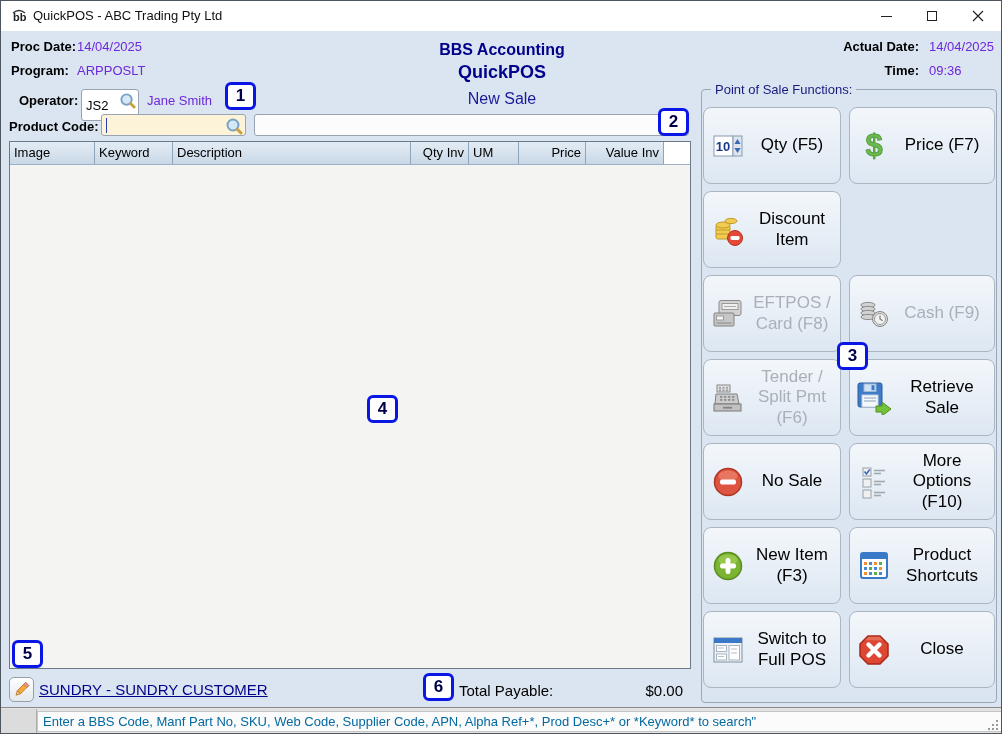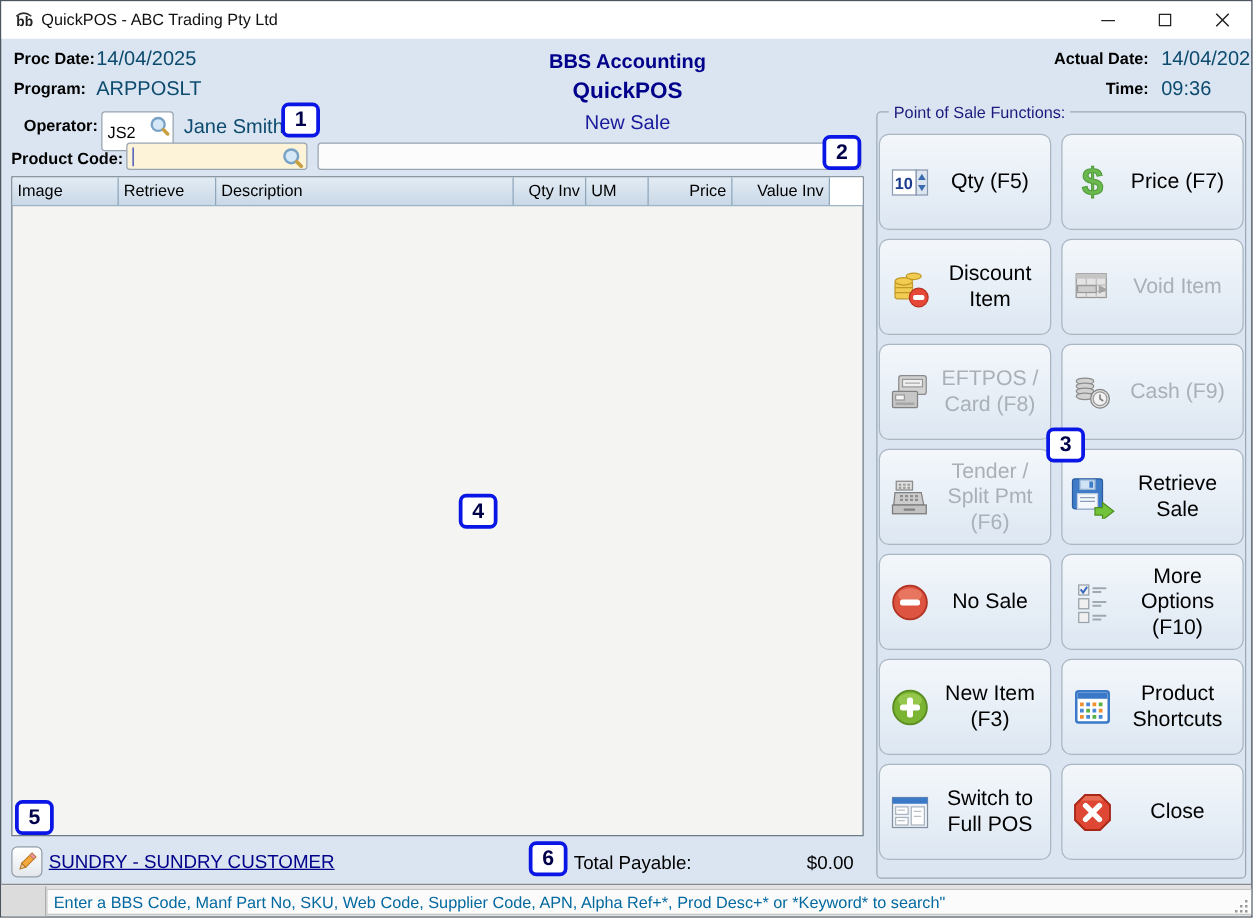--- a/index.html
+++ b/index.html
@@ -12,21 +12,21 @@
   
   .titlebar { position:absolute; left:0; top:0; width:100%; height:30px; background:#ffffff; }
   .app-icon { position:absolute; left:9px; top:6px; width:18px; height:18px; }
   .title-text { position:absolute; left:32px; top:0; line-height:30px; font-size:13px; color:#111; }
   .win-controls { position:absolute; right:0; top:0; height:30px; display:flex; }
   .win-btn { width:46px; height:30px; display:flex; align-items:center; justify-content:center; }
   .min-glyph { width:11px; height:0; border-top:1px solid #222; }
   .max-glyph { width:10px; height:10px; border:1px solid #222; }
   
   .lbl { position:absolute; font-size:13px; color:#000; font-weight:bold; white-space:nowrap; }
-  .val { position:absolute; font-size:16px; color:#0c4a6e; white-space:nowrap; }
+  .val { position:absolute; font-size:13px; color:#6d28d9; white-space:nowrap; }
   .headings { position:absolute; left:0; top:36px; width:1002px; text-align:center; pointer-events:none; }
   .h1 { font-size:16px; font-weight:bold; color:#00008b; line-height:25px; }
   .h2 { font-size:18px; font-weight:bold; color:#00008b; line-height:20px; }
   .h3 { font-size:16px; color:#1a1a9c; margin-top:8px; line-height:18px; }
   
   .field { position:absolute; border:1px solid #98a4b2; border-radius:3px; background:#fff; }
   .field input { border:none; outline:none; background:transparent; font-family:"Liberation Sans",sans-serif; font-size:13px; width:100%; height:100%; padding:1px 4px; }
   .mag { position:absolute; right:2px; top:2px; }
   .operator-field { left:80px; top:88px; width:58px; height:32px; }
   .operator-field input { padding-right:18px; }
@@ -127,21 +127,21 @@
       <line x1="12.5" y1="12.5" x2="16" y2="16" stroke="#c8a040" stroke-width="3" stroke-linecap="round"></line>
     </svg>
   </div>
   <div class="field pdesc-field">
     <input type="text" readonly="" value="" style="">
   </div>
 
   <div class="grid">
     <div class="grid-header">
       <div class="gh-cell c-image">Image</div>
-      <div class="gh-cell c-product">Retrieve</div>
+      <div class="gh-cell c-product">Keyword</div>
       <div class="gh-cell c-desc">Description</div>
       <div class="gh-cell c-qtyinv gh-right">Qty Inv</div>
       <div class="gh-cell c-um">UM</div>
       <div class="gh-cell c-price gh-right">Price</div>
       <div class="gh-cell c-valinv gh-right">Value Inv</div>
       <div class="gh-cell gh-blank"></div>
     </div>
     <div></div>
   </div>
 
@@ -193,35 +193,20 @@
           <line x1="4" y1="21" x2="18" y2="21"></line>
           <ellipse cx="19" cy="8" rx="6" ry="2.6"></ellipse>
         </g>
         <circle cx="23" cy="25" r="7.5" fill="#e64838" stroke="#b83020"></circle>
         <rect x="18.5" y="23" width="9" height="4" rx="1.4" fill="#fff"></rect>
       </svg>
     </span>
     <span class="btn-label">Discount Item</span>
   </div>
 
-  <div class="pos-btn col2 row2 disabled">
-    <span class="ico">
-      <svg width="32" height="30" viewBox="0 0 32 30">
-        <rect x="3" y="4" width="24" height="19" fill="#e4e4e4" stroke="#969696"></rect>
-        <rect x="3" y="4" width="24" height="4" fill="#c6c6c6"></rect>
-        <line x1="3" y1="13" x2="27" y2="13" stroke="#bcbcbc"></line>
-        <line x1="3" y1="18" x2="27" y2="18" stroke="#bcbcbc"></line>
-        <line x1="11" y1="8" x2="11" y2="23" stroke="#bcbcbc"></line>
-        <line x1="19" y1="8" x2="19" y2="23" stroke="#bcbcbc"></line>
-        <rect x="4" y="13.5" width="15" height="5.5" fill="#cdcdcd" stroke="#9a9a9a"></rect>
-        <path d="M21 13 l7 3.5 -7 3.5 z" fill="#a4a4a4"></path>
-      </svg>
-    </span>
-    <span class="btn-label">Void Item</span>
-  </div>
 
   <div class="pos-btn col1 row3 disabled">
     <span class="ico">
       <svg width="32" height="30" viewBox="0 0 32 30">
         <rect x="7" y="1.5" width="22" height="15" rx="2" fill="#d2d2d2" stroke="#8a8a8a"></rect>
         <rect x="10" y="4.5" width="16" height="6" fill="#efefef" stroke="#9a9a9a"></rect>
         <line x1="12" y1="7.5" x2="24" y2="7.5" stroke="#aaa"></line>
         <rect x="2" y="14" width="20" height="13" rx="1" fill="#c6c6c6" stroke="#828282"></rect>
         <rect x="4.5" y="17" width="7" height="4" fill="#f6f6f6" stroke="#9a9a9a"></rect>
         <rect x="4.5" y="23" width="15" height="2" fill="#a6a6a6"></rect>

